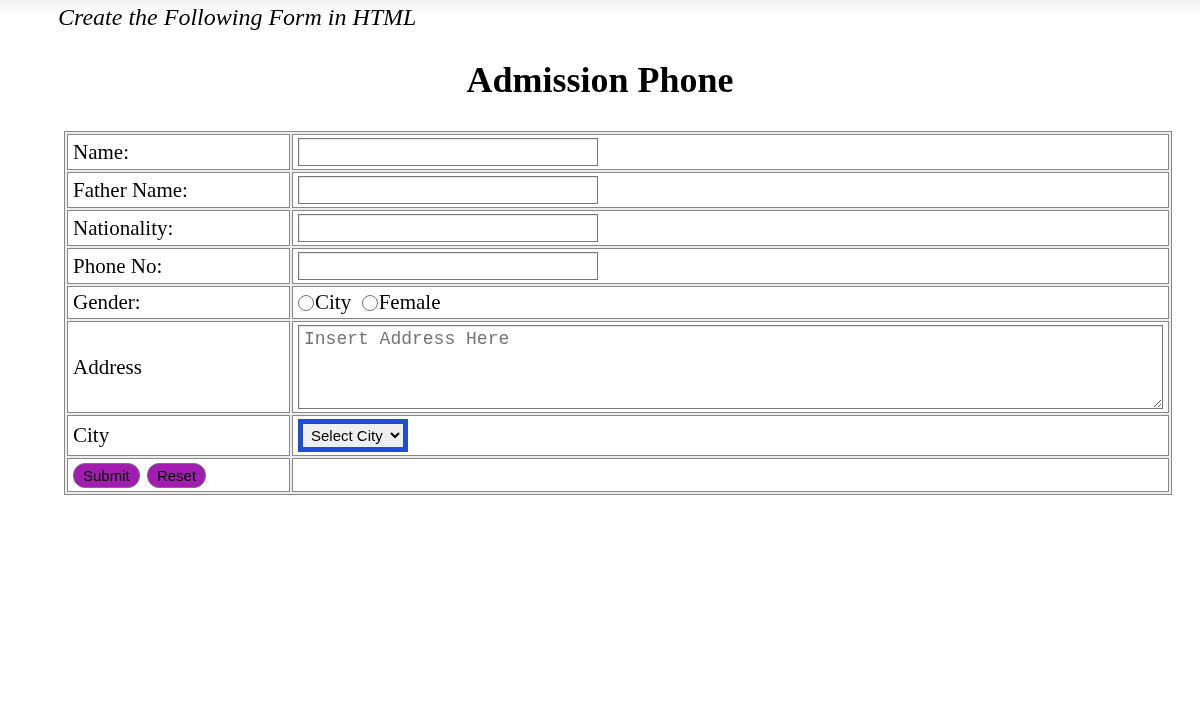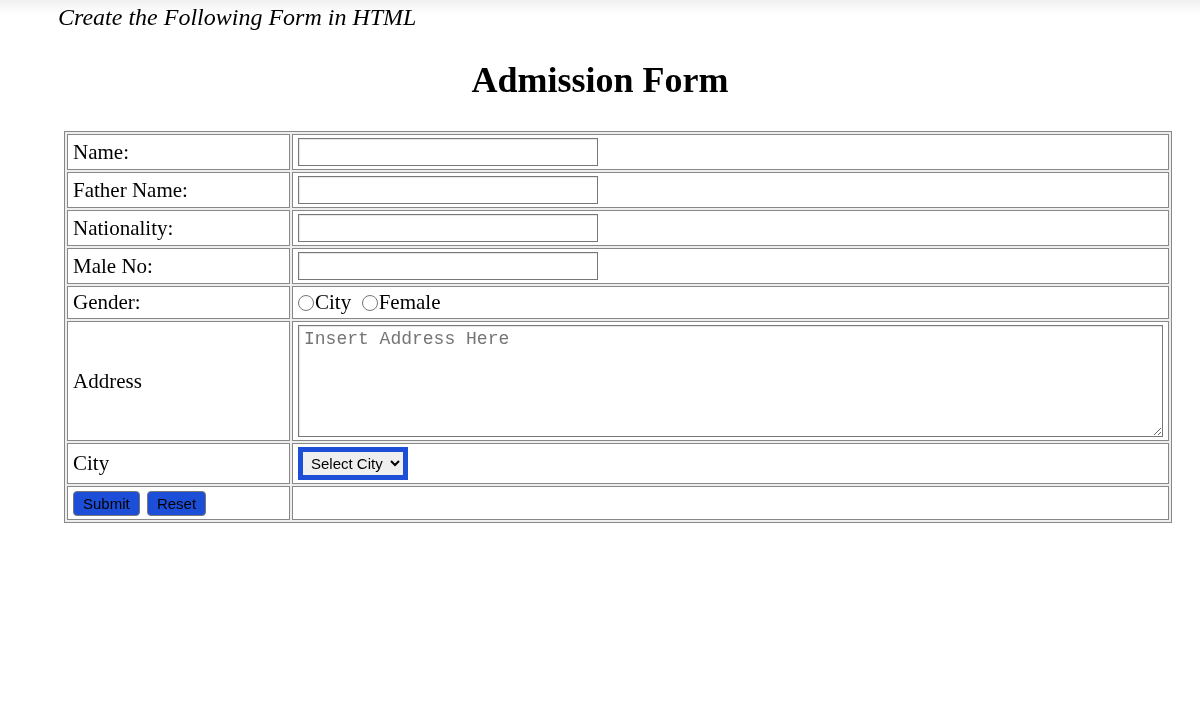--- a/index.html
+++ b/index.html
@@ -56,71 +56,71 @@
     }
     input[type="radio"], input[type="checkbox"] {
       width: 16px;
       height: 16px;
       vertical-align: middle;
       margin: 0 1px 2px 0;
     }
     .opt { white-space: nowrap; }
     textarea {
       width: 100%;
-      height: 112px;
+      height: 84px;
       font-family: "Courier New", monospace;
       font-size: 18px;
       border: 1px solid #777;
       padding: 3px 5px;
       resize: both;
       box-shadow: inset 1px 1px 1px rgba(0,0,0,0.1);
       display: block;
     }
     select {
       font-family: Arial, sans-serif;
       font-size: 15px;
       border: 5px solid #1d4ed8;
       padding: 2px 4px;
       background: #efefef;
     }
     .btn {
       font-family: Arial, sans-serif;
       font-size: 15px;
       border: 1px solid #777;
-      background: #1d4ed8;
+      background: #a21caf;
       padding: 3px 9px;
-      border-radius: 4px;
+      border-radius: 12px;
       margin-right: 2px;
       cursor: pointer;
     }
     td.textarea-cell { padding: 3px; }
   </style>
 </head>
 <body>
 
 <div class="instruction">Create the Following Form in HTML</div>
 
-<div class="heading">Admission Form</div>
+<div class="heading">Admission Phone</div>
 
 <table class="form">
   <tbody>
       <tr>
     <td class="label-col">Name:</td>
     <td><input type="text" style=""></td>
   </tr>
   <tr>
     <td class="label-col">Father Name:</td>
     <td><input type="text" style=""></td>
   </tr>
   <tr>
     <td class="label-col">Nationality:</td>
     <td><input type="text" style=""></td>
   </tr>
   <tr>
-    <td class="label-col">Male No:</td>
+    <td class="label-col">Phone No:</td>
     <td><input type="text" style=""></td>
   </tr>
   <tr>
     <td class="label-col">Gender:</td>
     <td>
       <span class="opt"><input type="radio" name="gender" style=""><span>City</span></span>&nbsp;
       <span class="opt"><input type="radio" name="gender" style=""><span>Female</span></span>
     </td>
   </tr>
   <tr>

